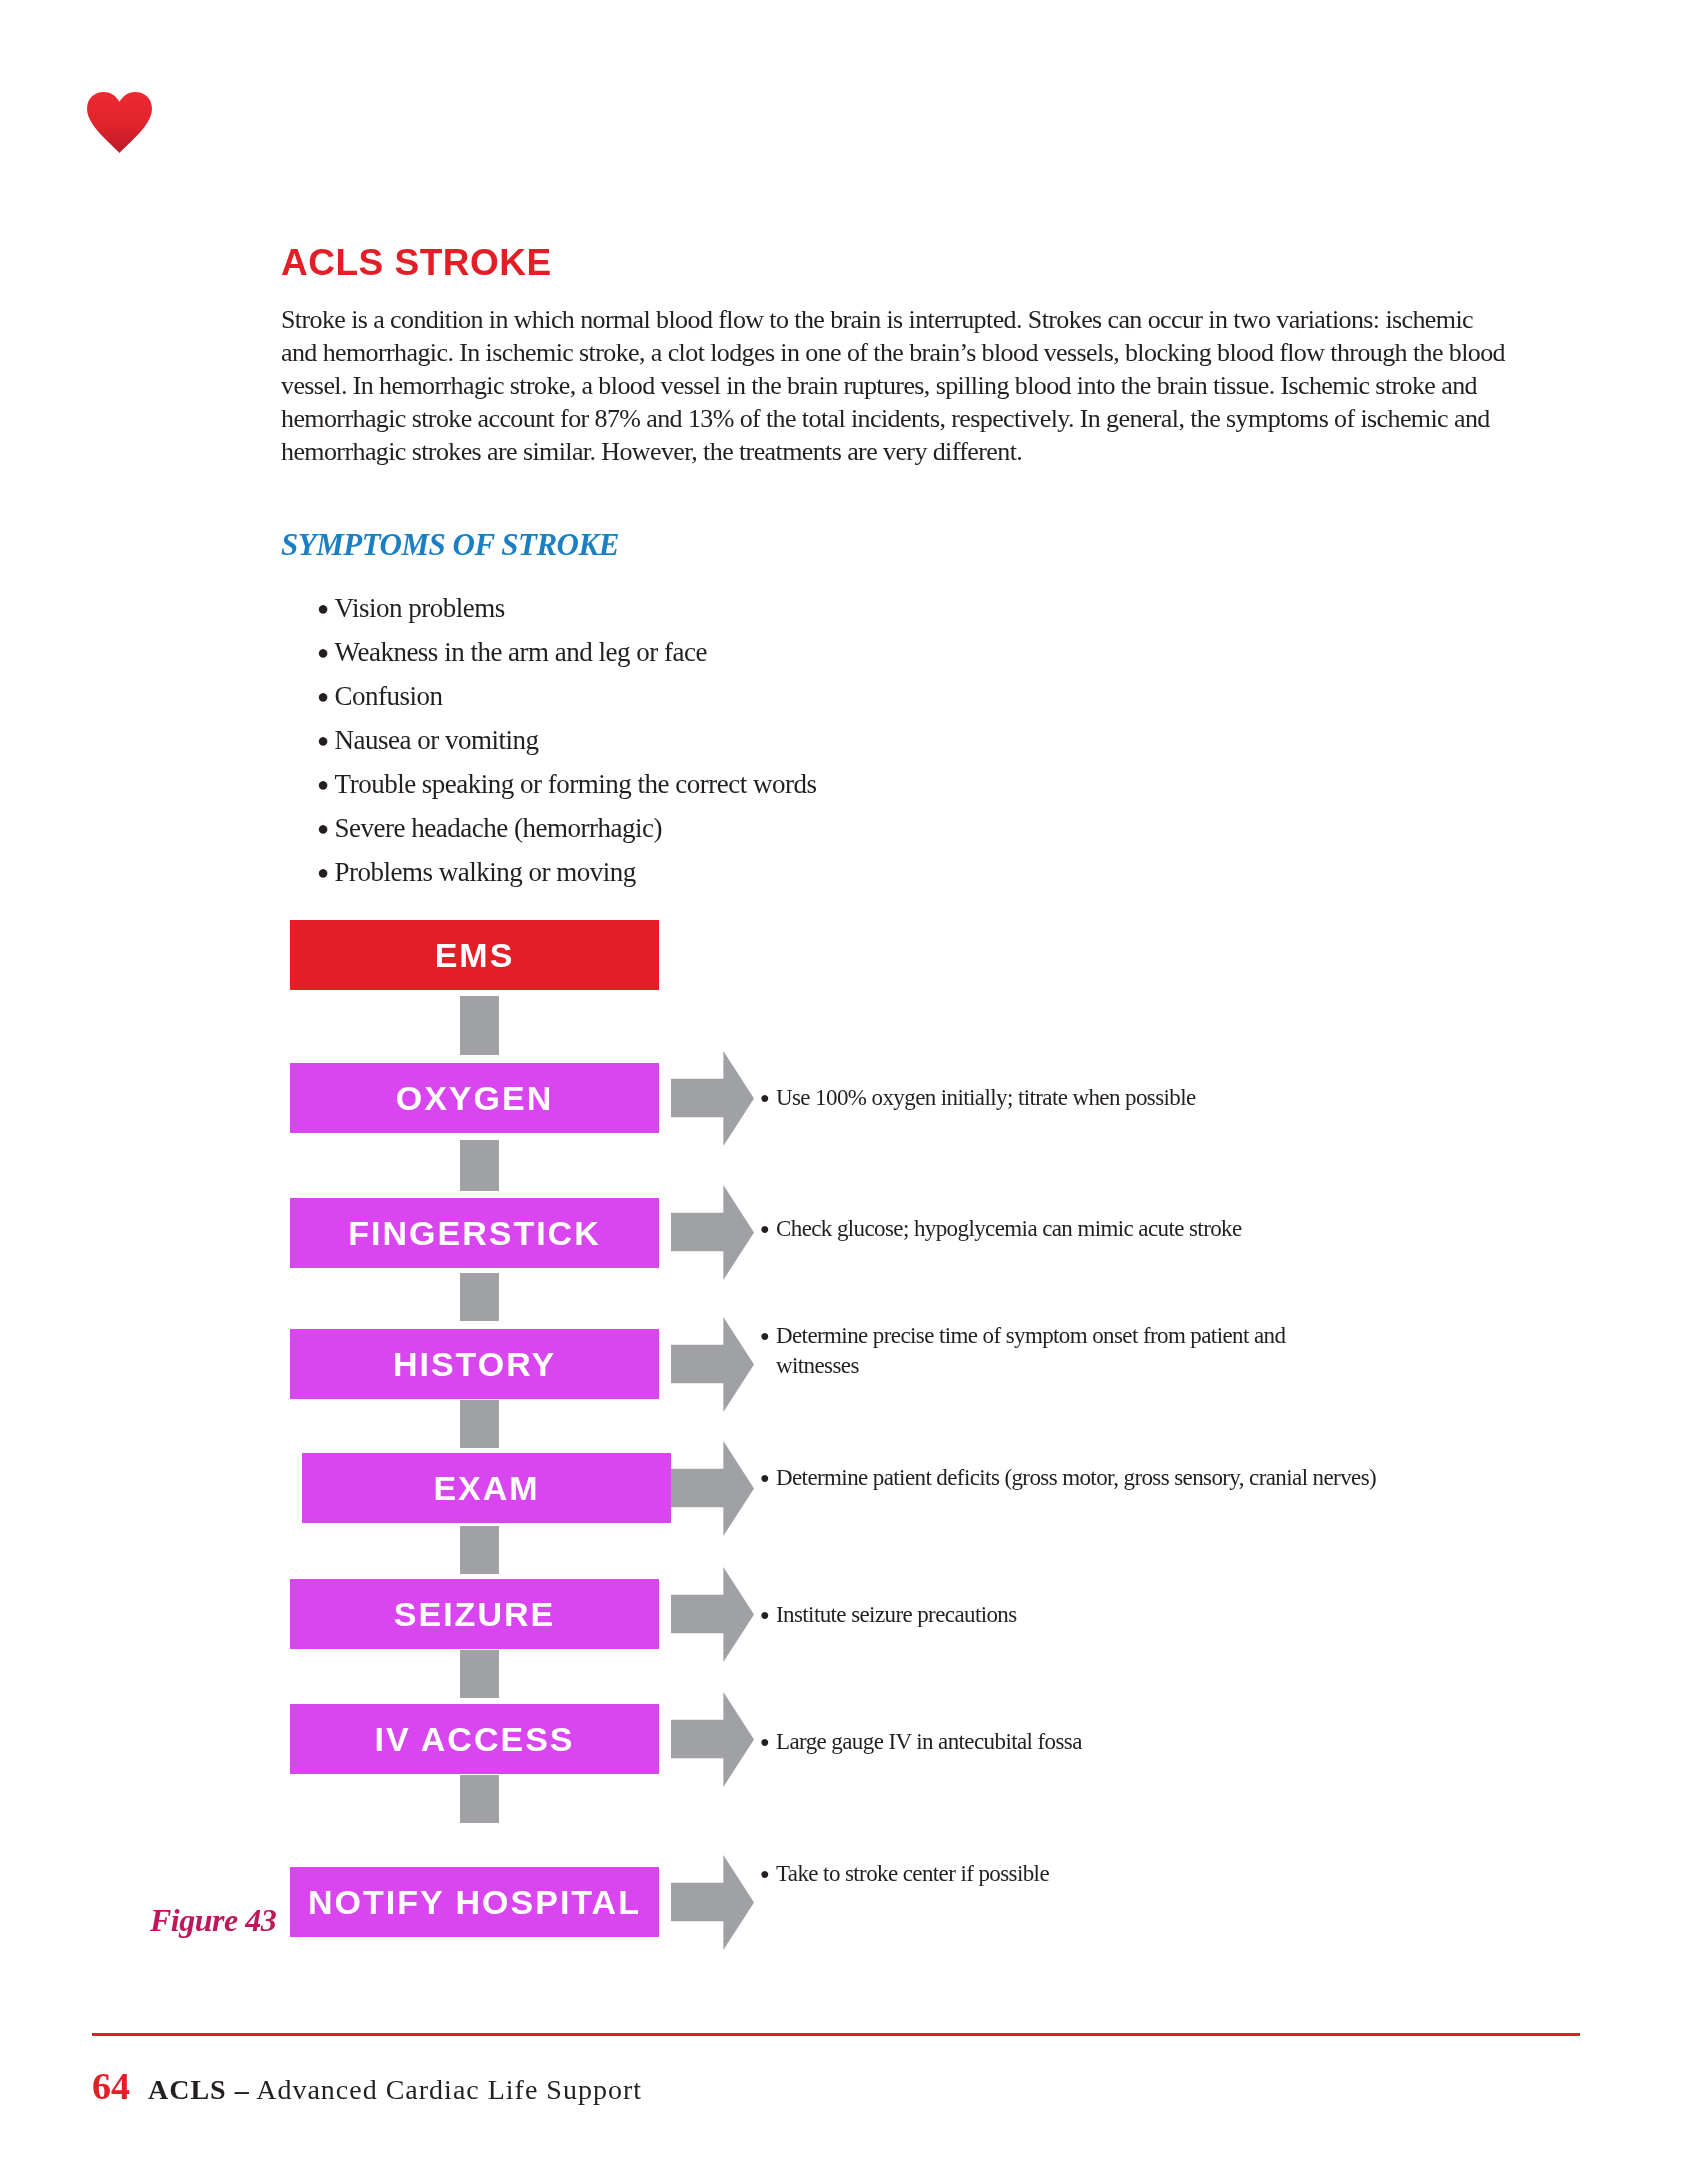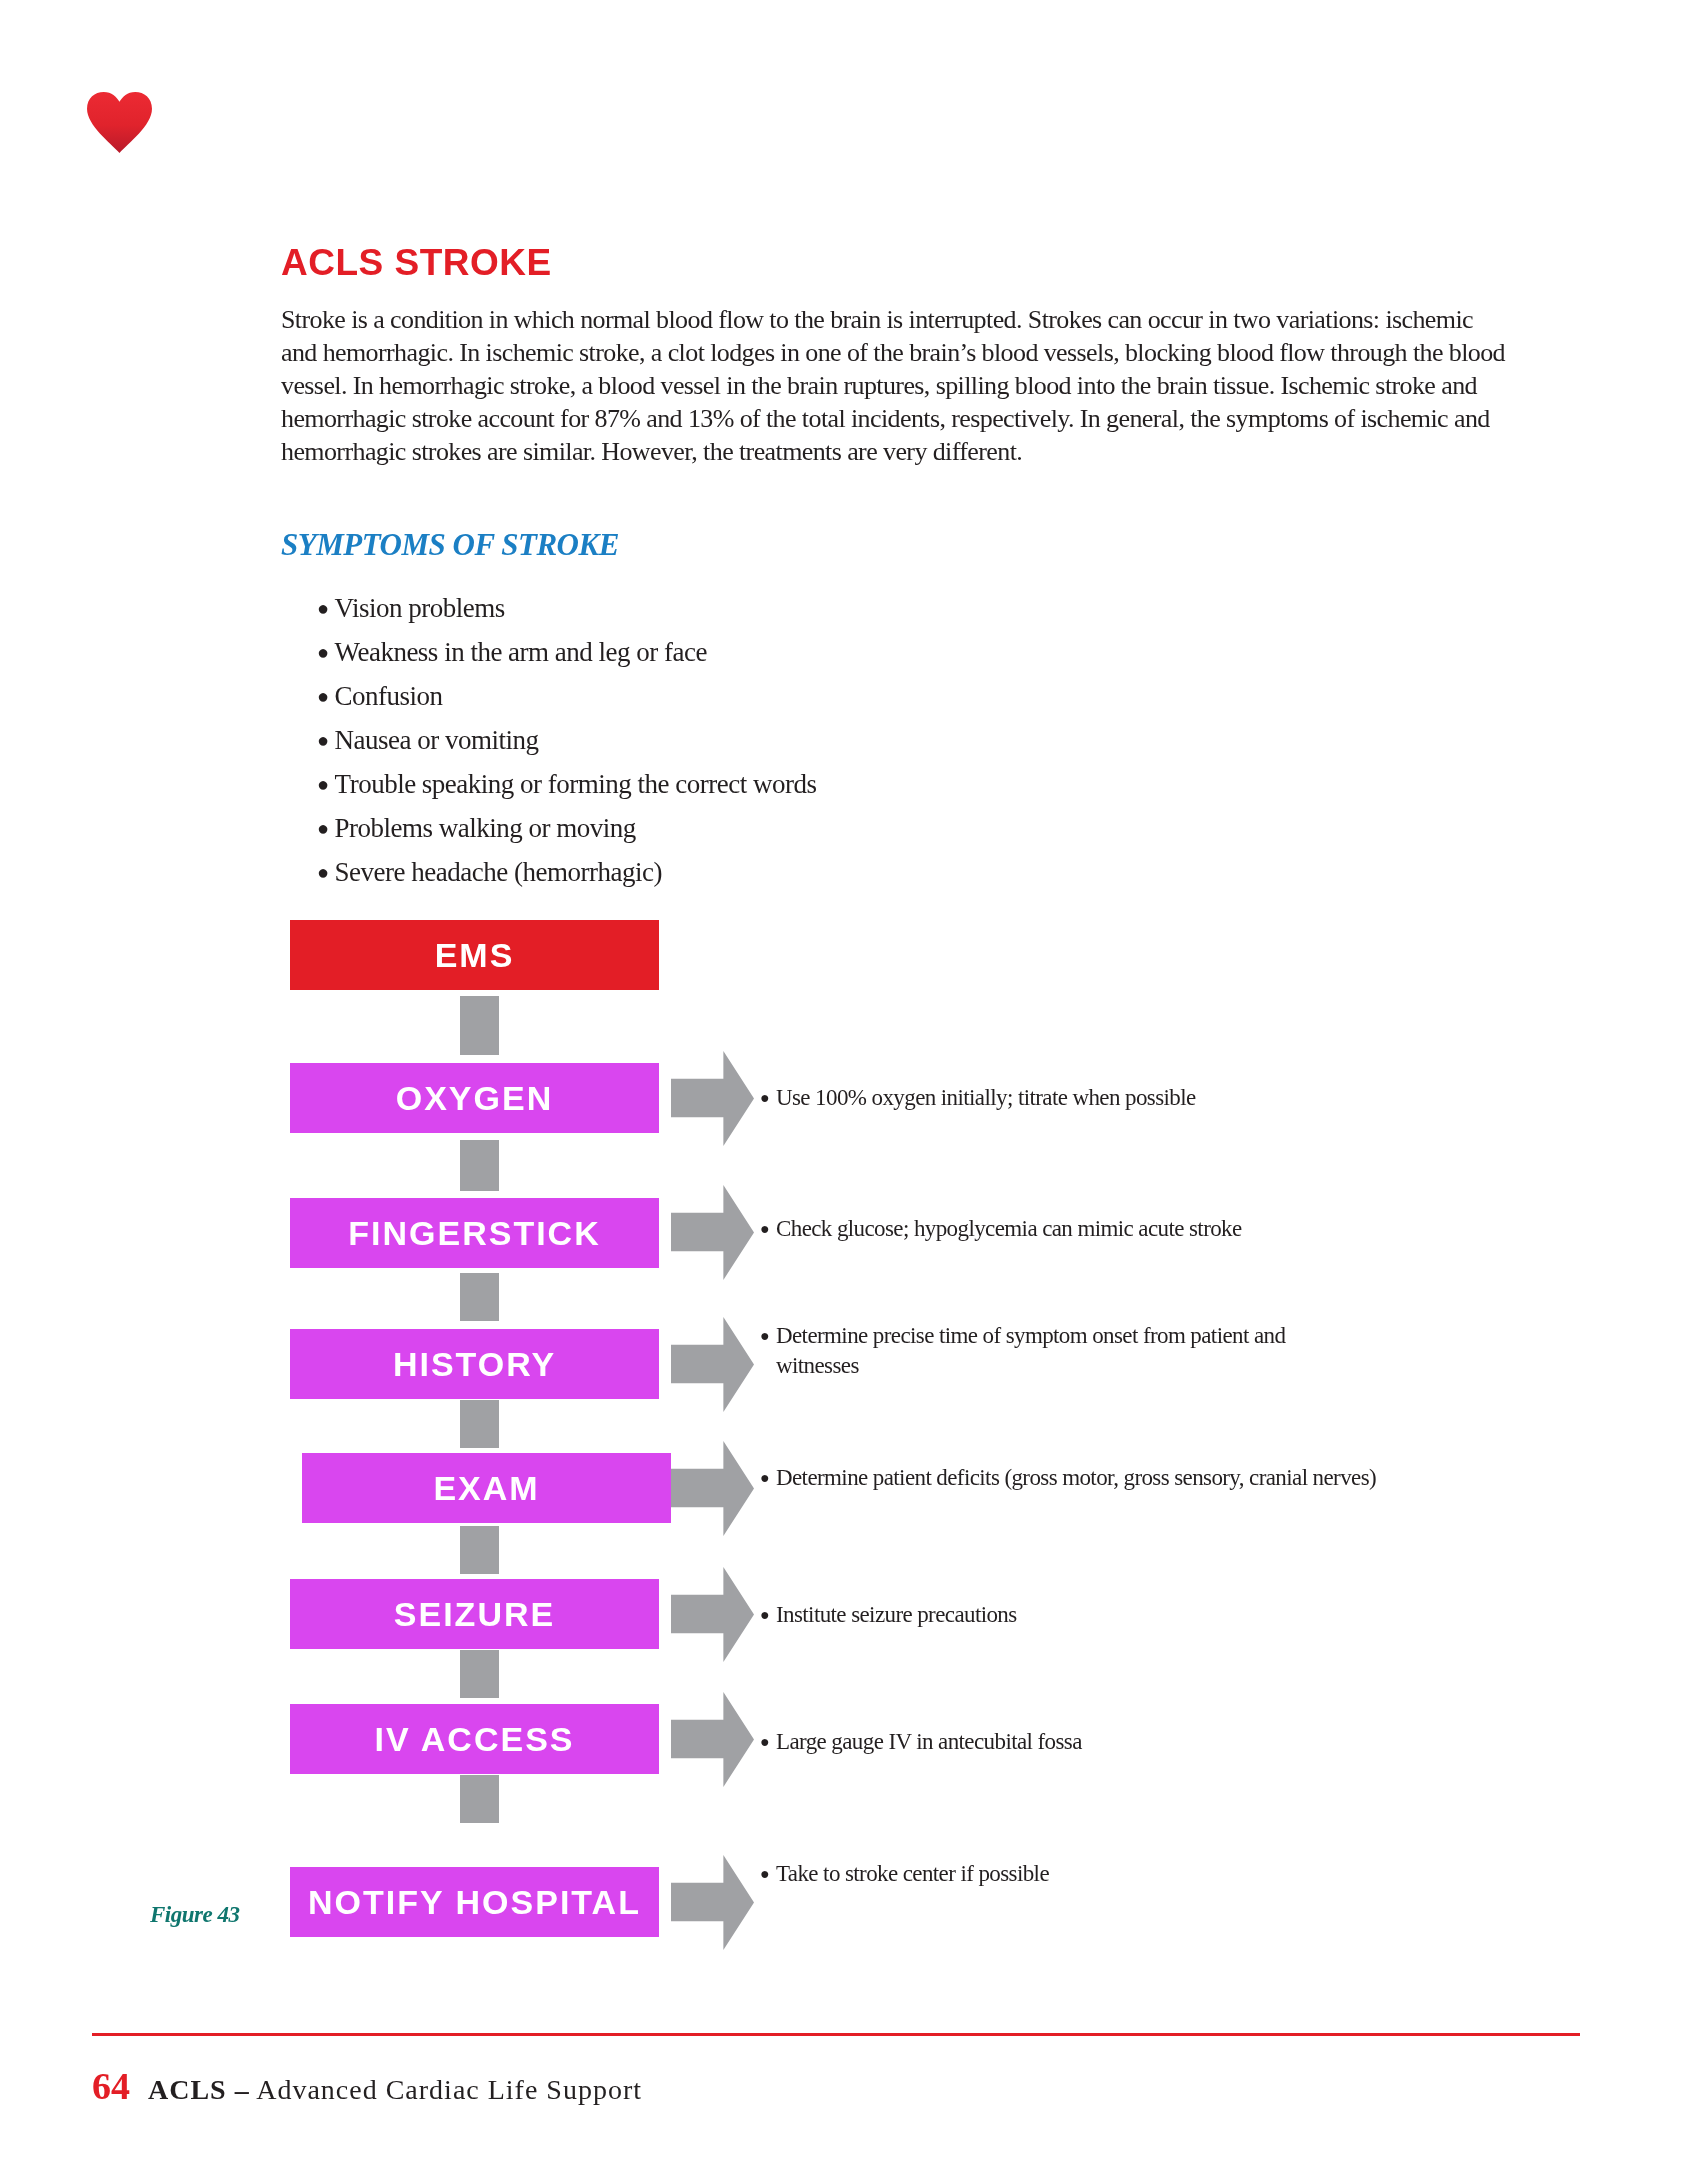--- a/index.html
+++ b/index.html
@@ -11,21 +11,21 @@
   .symptoms { position:absolute; left:317px; top:586px; margin:0; padding:0; list-style:none; font-size:27px; letter-spacing:-0.5px; }
   .symptoms li { height:44px; line-height:44px; }
   .symptoms li .dot { font-size:20px; margin-right:6px; vertical-align:2px; }
   .box { position:absolute; left:290px; width:369px; height:70px; display:flex; align-items:center; justify-content:center; font-family:"Liberation Sans", sans-serif; font-weight:bold; color:#ffffff; font-size:34px; letter-spacing:2px; }
   .box.red { background:#e31e26; }
   .box.green { background:#d946ef; }
   .conn { position:absolute; left:460px; width:39px; background:#a0a1a4; }
   .arrow { position:absolute; left:671px; width:83px; height:95px; }
   .note { position:absolute; left:776px; width:634px; font-size:23px; line-height:30px; letter-spacing:-0.6px; }
   .note .dot { position:absolute; left:-16px; font-size:16px; }
-  .figure { position:absolute; left:150px; top:1902px; font-family:"Liberation Serif", serif; font-weight:bold; font-style:italic; font-size:23px; color:#0f766e; letter-spacing:-0.5px; }
+  .figure { position:absolute; left:150px; top:1902px; font-family:"Liberation Serif", serif; font-weight:bold; font-style:italic; font-size:32px; color:#be185d; letter-spacing:-0.5px; }
   .rule { position:absolute; left:92px; top:2033px; width:1488px; height:3px; background:#e31e26; }
   .footer { position:absolute; left:92px; top:2064px; font-family:Liberation Serif, serif; font-size:28px; letter-spacing:1px; white-space:nowrap; }
   .footer .pg { color:#e31e26; font-weight:bold; font-size:38px; margin-right:10px; letter-spacing:0; }
   .footer .acls { font-weight:bold; color:#231f20; }
 </style>
 </head>
 <body>
 
 <svg class="heart" viewBox="0 0 70 64">
   <defs>
@@ -42,22 +42,22 @@
 <p class="intro" style="margin:0;">Stroke is a condition in which normal blood flow to the brain is interrupted. Strokes can occur in two variations: ischemic and hemorrhagic. In ischemic stroke, a clot lodges in one of the brain’s blood vessels, blocking blood flow through the blood vessel. In hemorrhagic stroke, a blood vessel in the brain ruptures, spilling blood into the brain tissue. Ischemic stroke and hemorrhagic stroke account for 87% and 13% of the total incidents, respectively. In general, the symptoms of ischemic and hemorrhagic strokes are similar. However, the treatments are very different.</p>
 
 <div class="subhead">SYMPTOMS OF STROKE</div>
 
 <ul class="symptoms">
   <li><span class="dot">●</span><span>Vision problems</span></li>
   <li><span class="dot">●</span><span>Weakness in the arm and leg or face</span></li>
   <li><span class="dot">●</span><span>Confusion</span></li>
   <li><span class="dot">●</span><span>Nausea or vomiting</span></li>
   <li><span class="dot">●</span><span>Trouble speaking or forming the correct words</span></li>
+  <li><span class="dot">●</span><span>Severe headache (hemorrhagic)</span></li>
   <li><span class="dot">●</span><span>Problems walking or moving</span></li>
-  <li><span class="dot">●</span><span>Severe headache (hemorrhagic)</span></li>
 </ul>
 
 <div>
 
   <div class="box red" style="top:920px;">
       <span>EMS</span>
     </div>
   <div class="conn" style="top:996px;height:59px;"></div>
 
   <div class="box green" style="top:1063px;">

